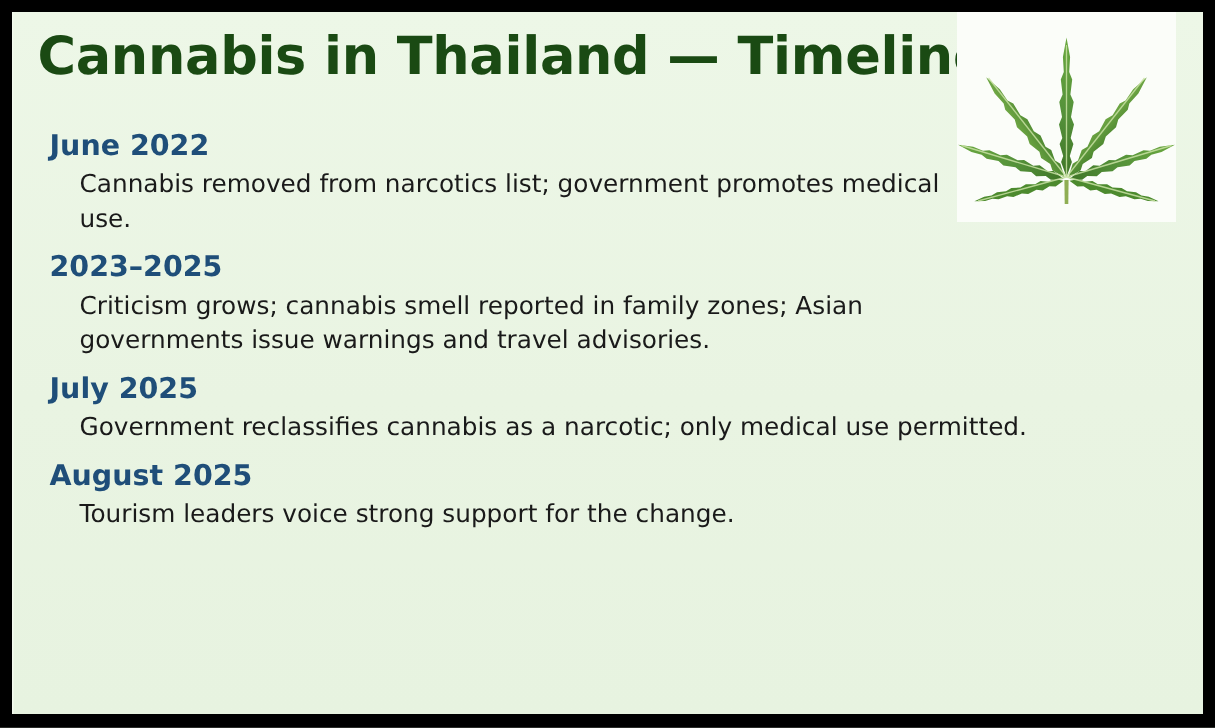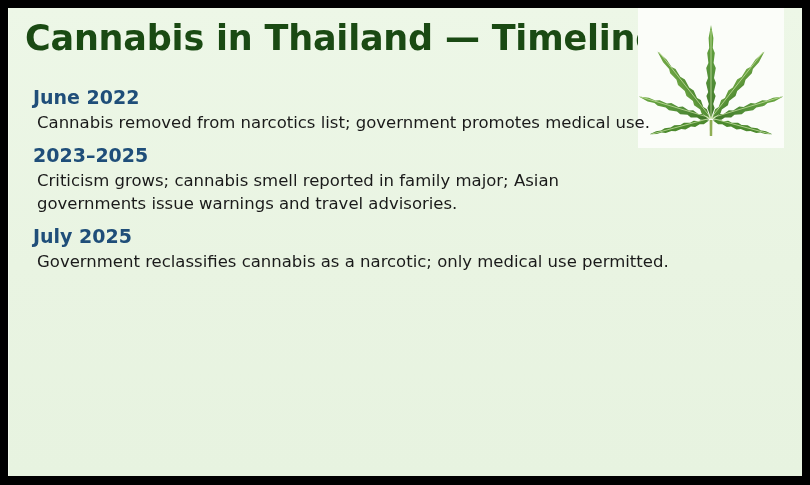--- a/index.html
+++ b/index.html
@@ -87,21 +87,21 @@
     margin: 0;
     padding: 0 0 0 24px;
     font-size: 19px;
     line-height: 26px;
     font-weight: bold;
     color: #1f4e79;
   }
   .entry-desc {
     display: block;
     margin: 0;
-    padding: 1px 150px 0 28px;
+    padding: 1px 150px 0 44px;
     font-size: 16.5px;
     line-height: 23px;
     font-weight: normal;
     color: #1a1a1a;
   }
   .timeline-entry.wide .entry-desc {
     padding-right: 90px;
   }
 </style>
 </head>
@@ -195,25 +195,29 @@
     <ul id="timeline-list">
 
       <li class="timeline-entry">
         <span class="entry-date">June 2022</span>
         <span class="entry-desc">Cannabis removed from narcotics list; government promotes medical use.</span>
       </li>
 
 
       <li class="timeline-entry">
         <span class="entry-date">2023–2025</span>
-        <span class="entry-desc">Criticism grows; cannabis smell reported in family major; Asian governments issue warnings and travel advisories.</span>
+        <span class="entry-desc">Criticism grows; cannabis smell reported in family zones; Asian governments issue warnings and travel advisories.</span>
       </li>
 
       <li class="timeline-entry wide">
         <span class="entry-date">July 2025</span>
         <span class="entry-desc">Government reclassifies cannabis as a narcotic; only medical use permitted.</span>
       </li>
 
+      <li class="timeline-entry wide">
+        <span class="entry-date">August 2025</span>
+        <span class="entry-desc">Tourism leaders voice strong support for the change.</span>
+      </li>
 
     </ul>
 
   </div>
 </div>
 
 </body></html>

